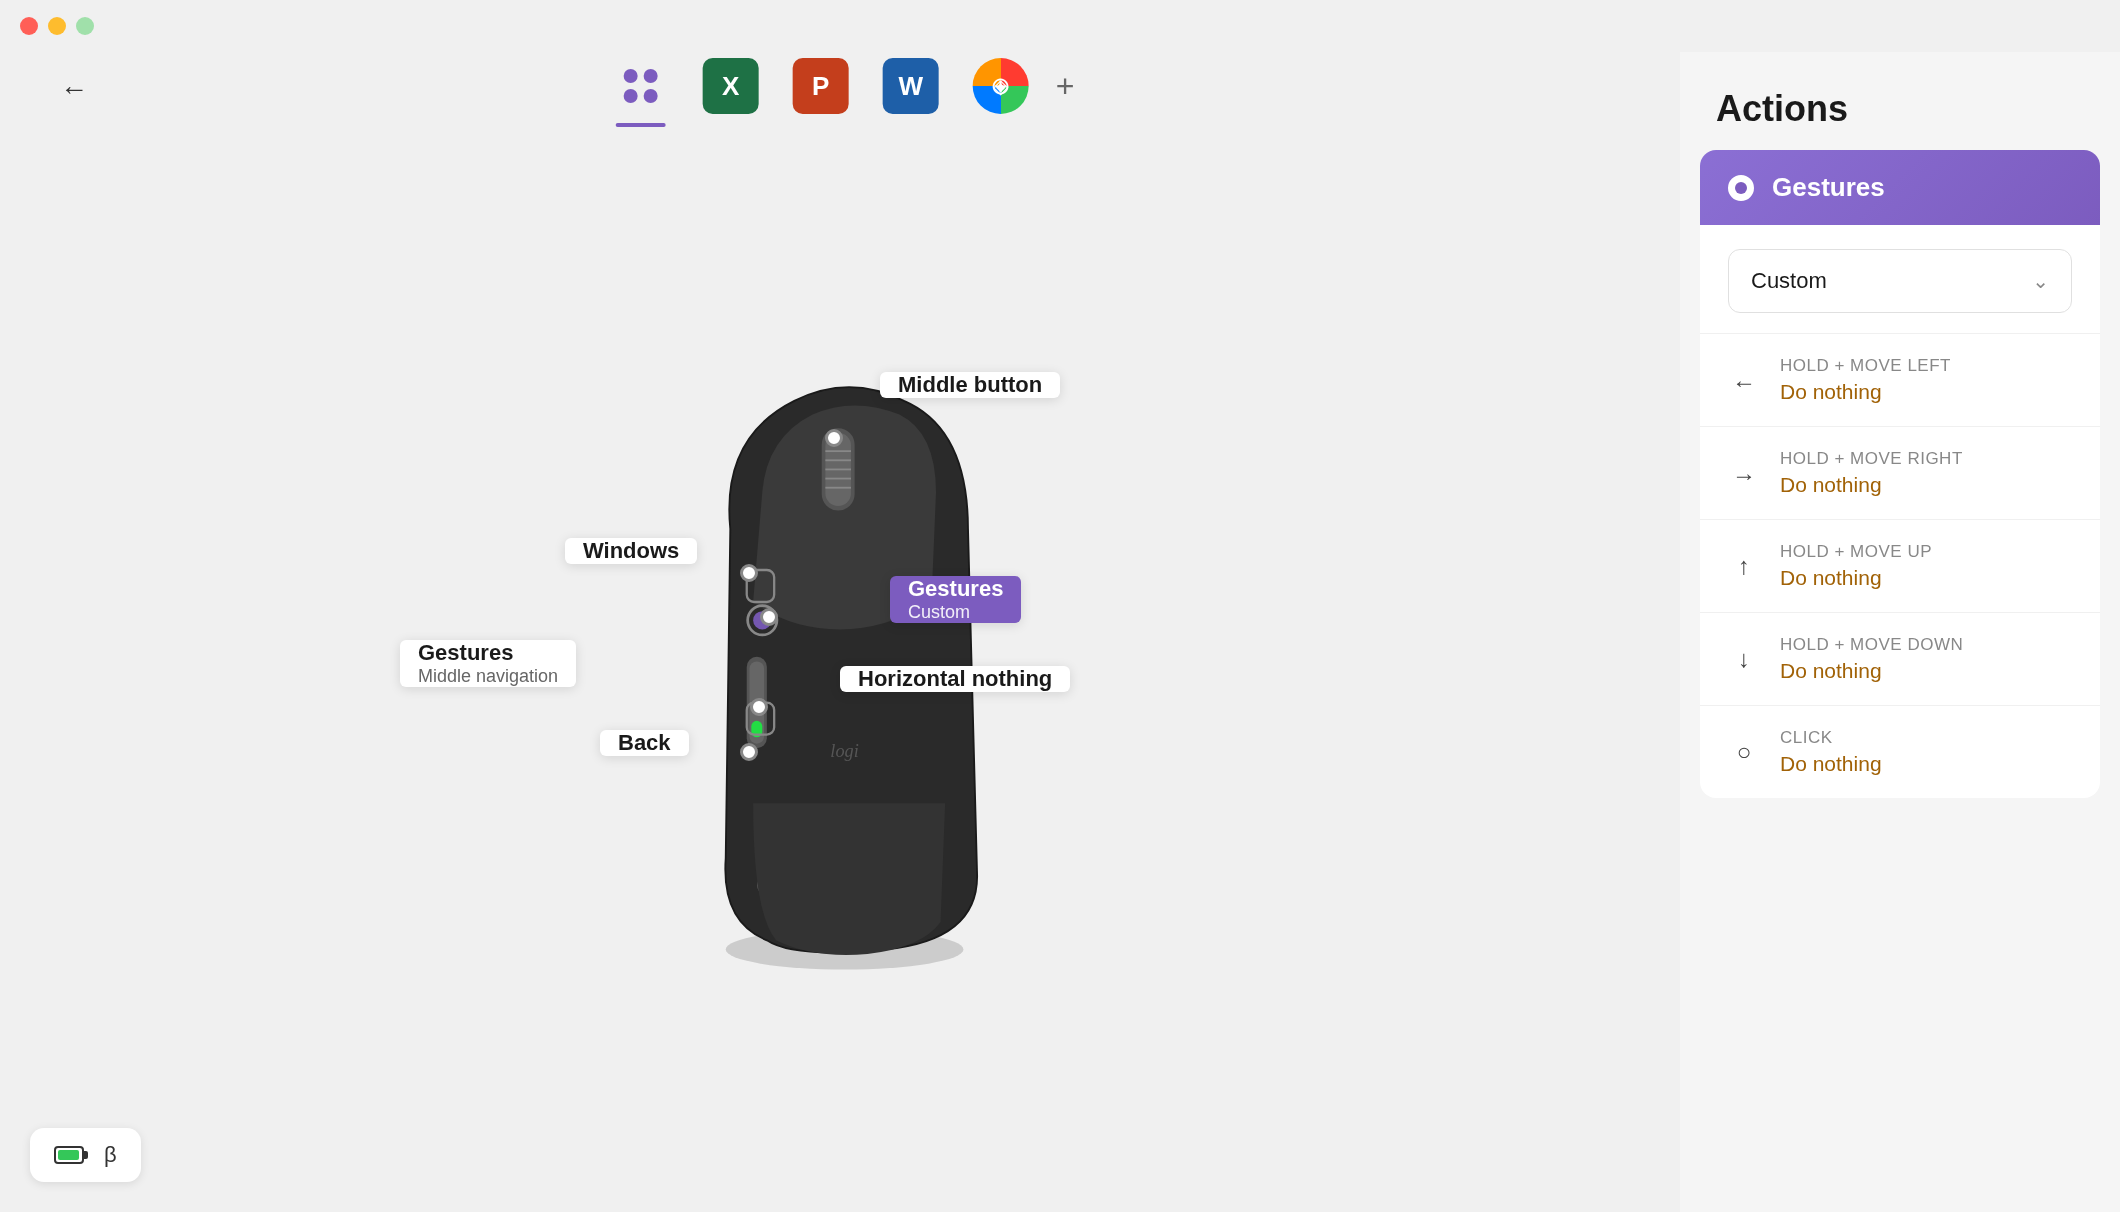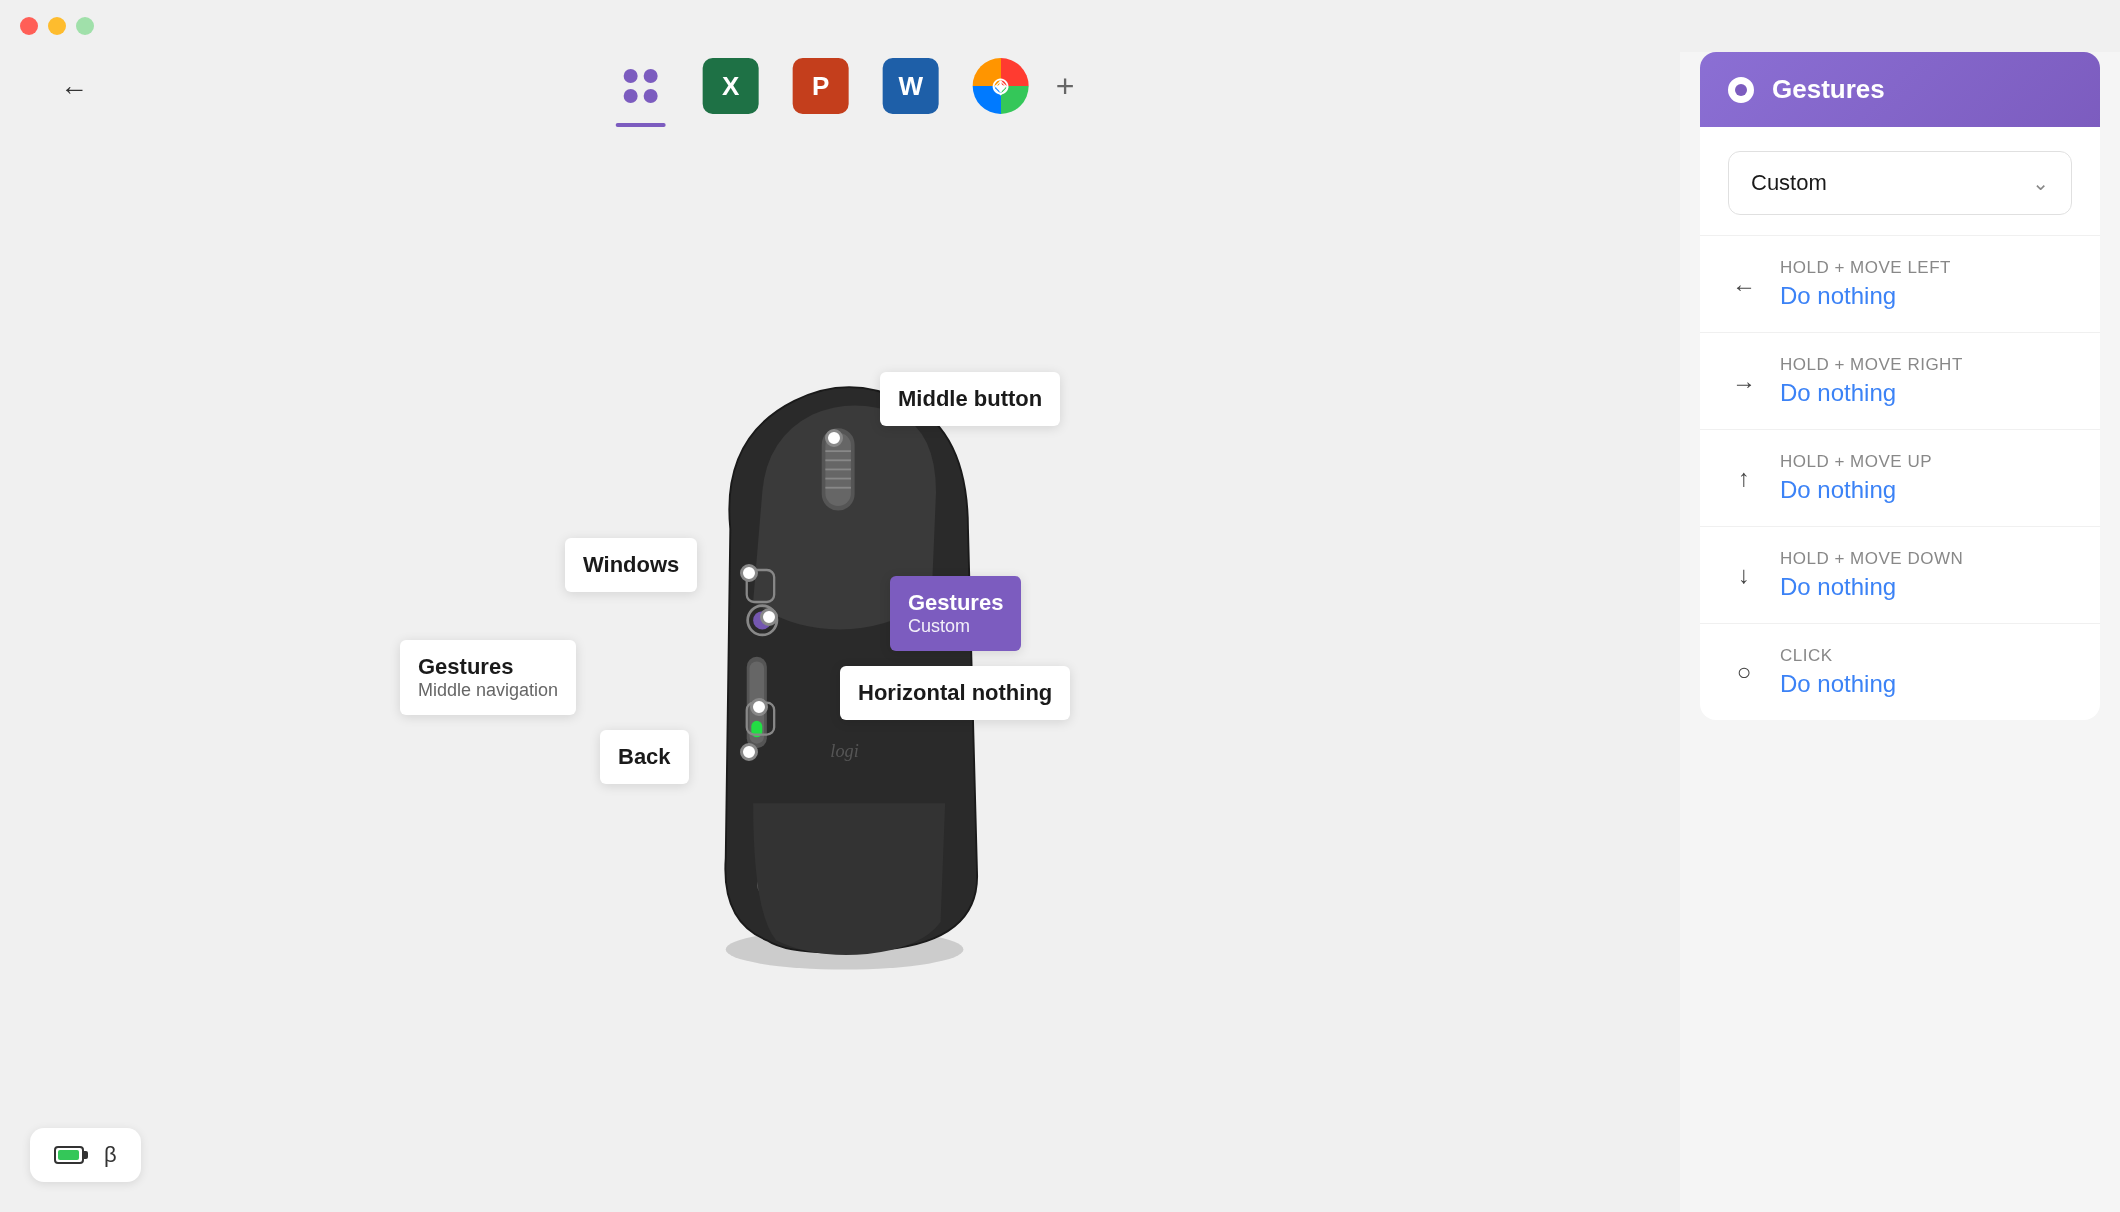--- a/index.html
+++ b/index.html
@@ -191,21 +191,21 @@
     .mouse-svg {
       width: 100%;
       height: 100%;
     }
 
     
     .label-tooltip {
       position: absolute;
       background: white;
       border-radius: 6px;
-      padding: 14px 18px;
+      padding: 0 18px;
       font-size: 22px;
       font-weight: 600;
       color: #1a1a1a;
       box-shadow: 0 2px 12px rgba(0,0,0,0.12);
       white-space: nowrap;
     }
     .label-tooltip.purple {
       background: #7c5cbf;
       color: white;
     }
@@ -365,23 +365,23 @@
     }
     .action-label {
       font-size: 17px;
       font-weight: 400;
       color: #888;
       text-transform: uppercase;
       letter-spacing: 0.5px;
       margin-bottom: 4px;
     }
     .action-value {
-      font-size: 24px;
+      font-size: 21px;
       font-weight: 500;
-      color: #3b82f6;
+      color: #a16207;
     }
   </style>
 </head>
 <body>
 
 <div class="titlebar">
   <div class="traffic-light traffic-close"></div>
   <div class="traffic-light traffic-min"></div>
   <div class="traffic-light traffic-max"></div>
 </div>
@@ -531,20 +531,21 @@
       <div class="battery-icon">
         <div class="battery-fill"></div>
       </div>
       <span class="bt-icon">β</span>
     </div>
 
   </div>
 
   <div class="right-panel">
 
+    <div class="actions-header">Actions</div>
 
     <div class="actions-content">
 
       <div class="gestures-card">
 
         <div class="gestures-header">
           <div class="gestures-radio">
             <div class="gestures-radio-inner"></div>
           </div>
           <span class="gestures-title">Gestures</span>

